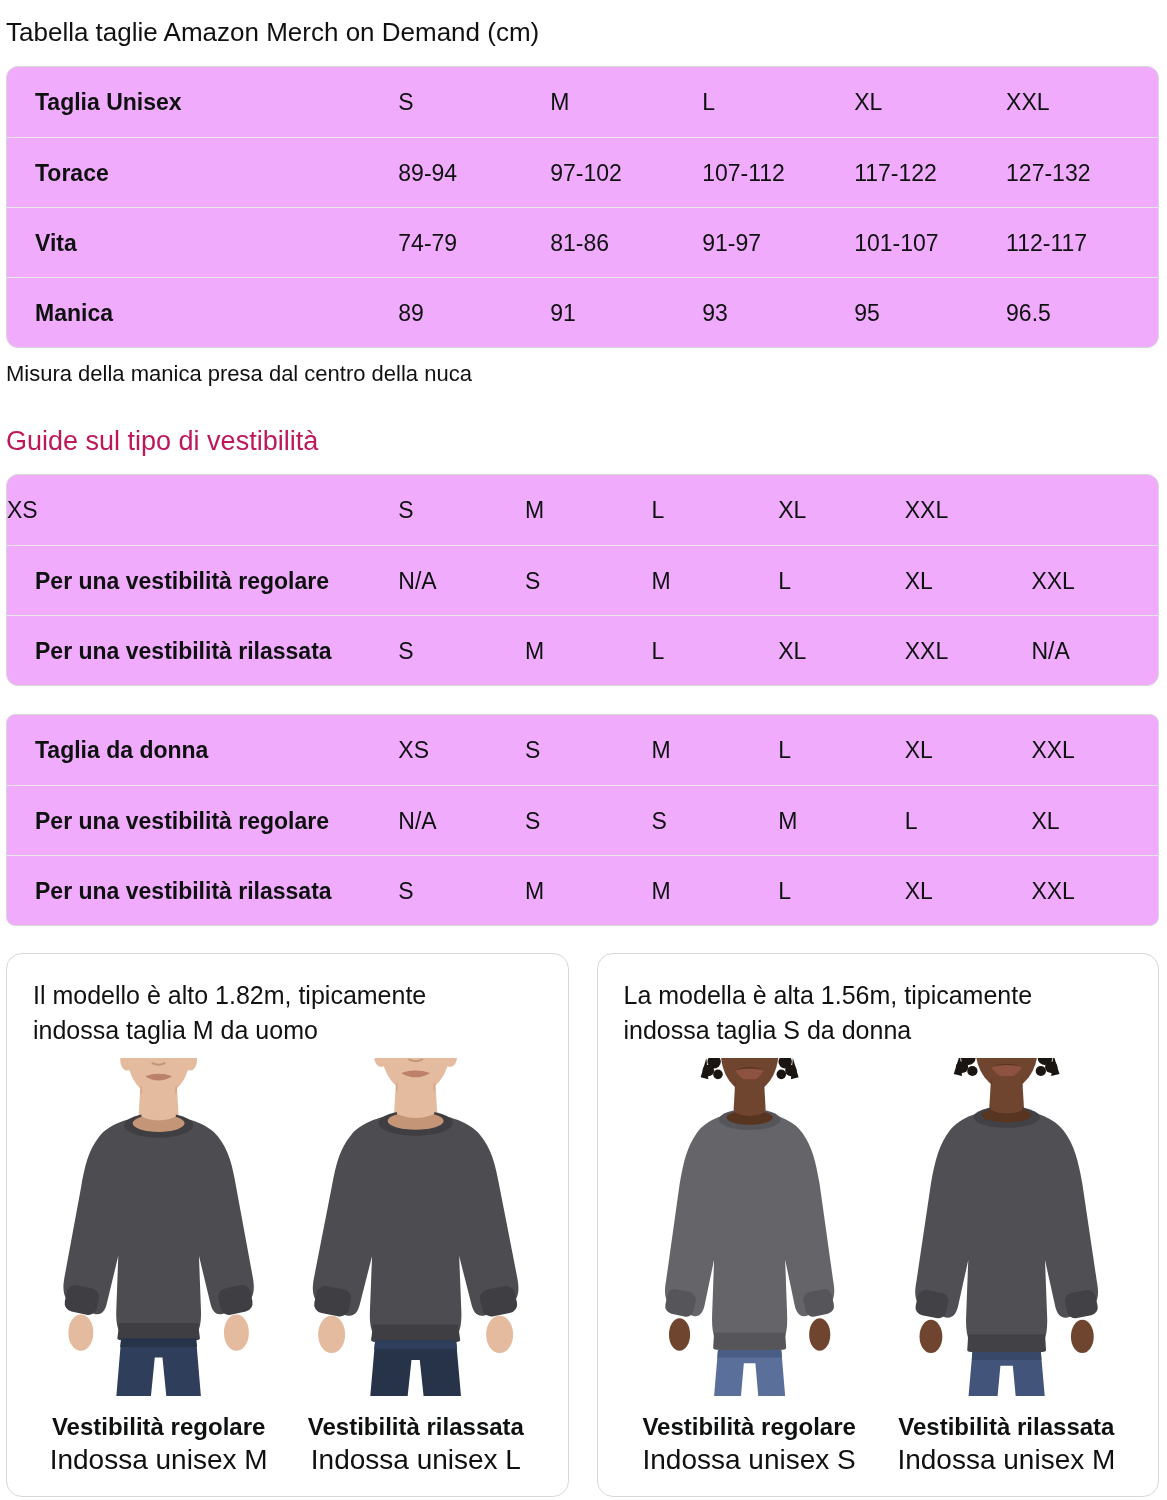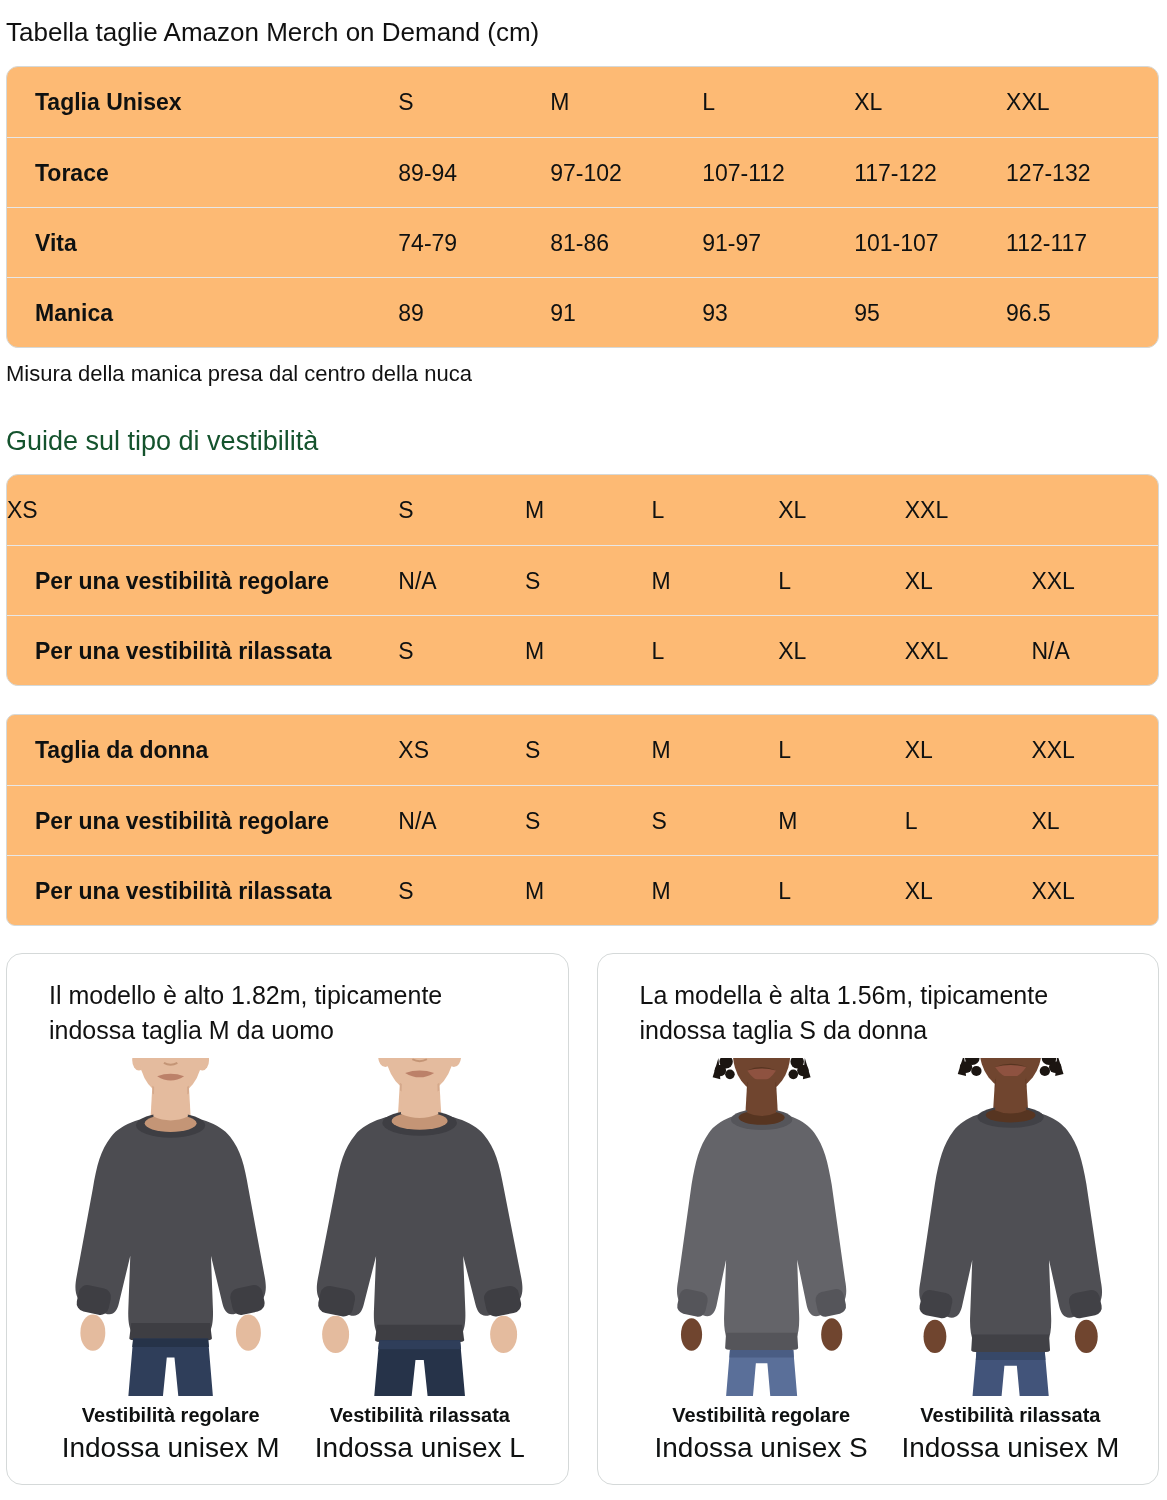--- a/index.html
+++ b/index.html
@@ -15,30 +15,30 @@
     font-family:"Liberation Sans","DejaVu Sans",sans-serif;
     color:var(--text);
     padding:2px 8px 0 6px;
   }
   .page-title{
     font-size:26px;font-weight:400;line-height:32px;
     margin:14px 0 18px 0;color:#111;
   }
   .section-heading{
     font-size:27px;font-weight:400;line-height:34px;
-    margin:36px 0 16px 0;color:#14532d;
+    margin:36px 0 16px 0;color:#be185d;
   }
   .note{
     font-size:22px;font-weight:400;line-height:28px;
     margin:12px 0 0 0;color:#111;
   }
   .size-table{
     border:1.5px solid var(--table-border);
     border-radius:12px;
-    background:#fdba74;
+    background:#f0abfc;
     overflow:hidden;
   }
   .trow{
     display:grid;
     align-items:center;
     min-height:70px;
   }
   .trow.cols-5{grid-template-columns:34% repeat(5,1fr);}
   .trow.cols-6{grid-template-columns:34% repeat(6,1fr);}
   .trow + .trow{border-top:1.5px solid var(--row-separator);}
@@ -46,31 +46,31 @@
     font-size:23px;line-height:28px;color:var(--text);
     padding-right:6px;white-space:nowrap;
   }
   .cell.label{font-weight:700;padding-left:28px;}
   
   .cards{display:flex;gap:28px;margin-top:27px;}
   .model-card{
     flex:1 1 0;
     border:1.5px solid var(--card-border);
     border-radius:16px;
-    padding:24px 26px 20px 42px;
+    padding:24px 26px 20px 26px;
     background:#fff;
   }
   .model-desc{
     font-size:25px;line-height:35px;font-weight:400;margin:0 0 10px 0;
     max-width:478px;color:#111;
   }
   .figures{display:flex;gap:6px;}
   .figure{flex:1 1 0;margin:0;text-align:center;}
   .figure svg{display:block;width:100%;height:338px;}
-  .fit-label{font-size:20px;font-weight:700;line-height:30px;margin-top:4px;}
+  .fit-label{font-size:24px;font-weight:700;line-height:30px;margin-top:16px;}
   .size-label{font-size:28px;font-weight:400;line-height:32px;margin-top:2px;}
 </style>
 </head>
 <body>
 
 <main class="page">
 
   <h1 class="page-title">Tabella taglie Amazon Merch on Demand (cm)</h1>
 
   <section class="size-table">

